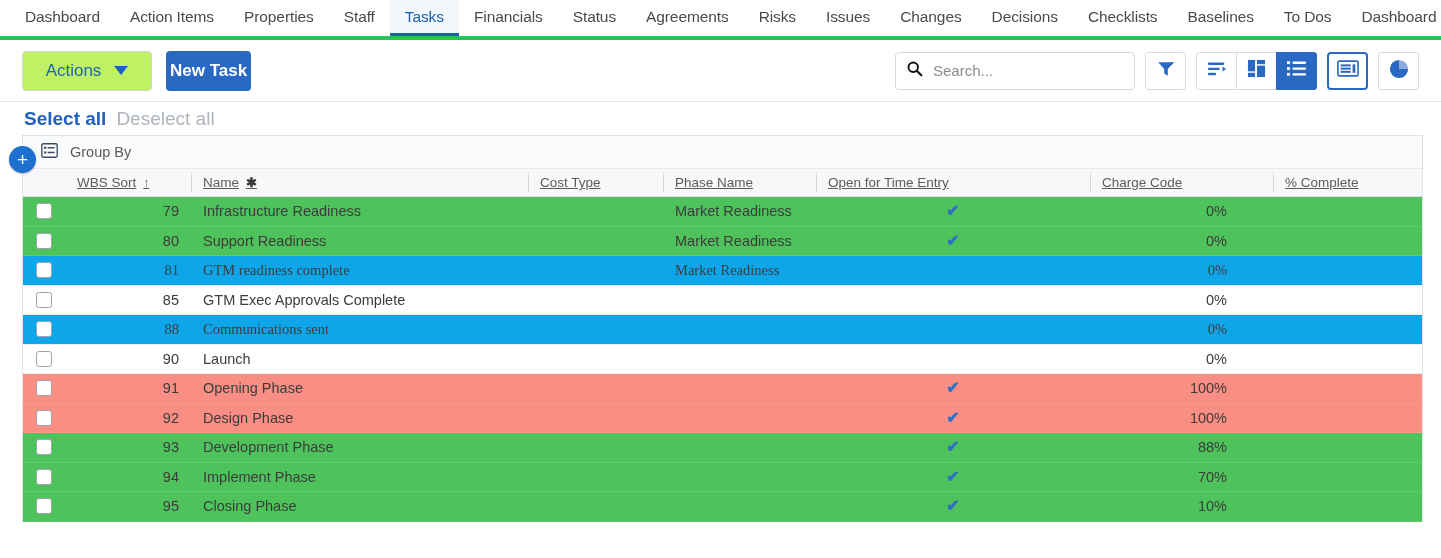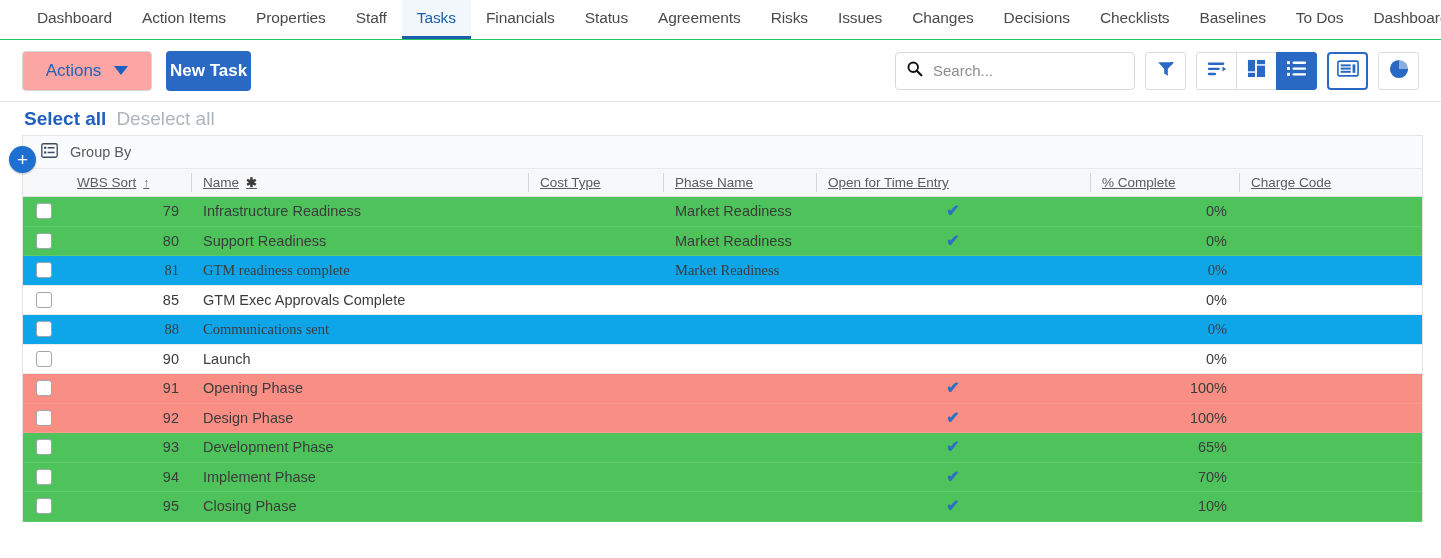--- a/index.html
+++ b/index.html
@@ -8,24 +8,24 @@
     width: 1441px; height: 558px;
     background: #ffffff;
     font-family: "Liberation Sans", sans-serif;
     -webkit-font-smoothing: antialiased;
     overflow: hidden;
   }
 
   
   .topnav {
     height: 40px;
-    border-bottom: 1px solid #22c55e;
+    border-bottom: 4px solid #22c55e;
     display: flex;
     align-items: stretch;
-    padding-left: 22px;
+    padding-left: 10px;
     background: #ffffff;
   }
   .nav-item {
     display: flex;
     align-items: center;
     padding: 0 15px;
     font-size: 15.5px;
     color: #4a4a4a;
     cursor: pointer;
     white-space: nowrap;
@@ -46,21 +46,21 @@
     align-items: center;
     padding: 0 22px 0 22px;
     border-bottom: 1px solid #e7e7e7;
     position: relative;
   }
   .btn-actions {
     height: 40px;
     min-width: 130px;
     border: 1px solid #d6d6d6;
     border-radius: 4px;
-    background: #fca5a5;
+    background: #bef264;
     color: #2262b9;
     font-size: 17px;
     font-family: "Liberation Sans", sans-serif;
     display: flex;
     align-items: center;
     justify-content: center;
     gap: 13px;
     cursor: pointer;
     padding: 0 16px;
   }
@@ -416,25 +416,25 @@
       </div>
       <div class="hcell c-cost div">
         <span>Cost Type</span>
       </div>
       <div class="hcell c-phase div">
         <span>Phase Name</span>
       </div>
       <div class="hcell c-open div">
         <span>Open for Time Entry</span>
       </div>
+      <div class="hcell c-chg div">
+        <span>Charge Code</span>
+      </div>
       <div class="hcell c-pct div">
         <span>% Complete</span>
-      </div>
-      <div class="hcell c-chg div">
-        <span>Charge Code</span>
       </div>
     </div>
   <div id="tbody">
       <div class="row green">
         <div class="cell c-chk center">
           <div class="cb"></div>
         </div>
         <div class="cell c-wbs right">
           <span>79</span>
         </div>
@@ -644,21 +644,21 @@
         <div class="cell c-cost">
           <span></span>
         </div>
         <div class="cell c-phase">
           <span></span>
         </div>
         <div class="cell c-open center">
           <span class="check-mark">✔</span>
         </div>
         <div class="cell c-pct right">
-          <span>65%</span>
+          <span>88%</span>
         </div>
         <div class="cell c-chg">
           <span></span>
         </div>
       </div>
       <div class="row green">
         <div class="cell c-chk center">
           <div class="cb"></div>
         </div>
         <div class="cell c-wbs right">

